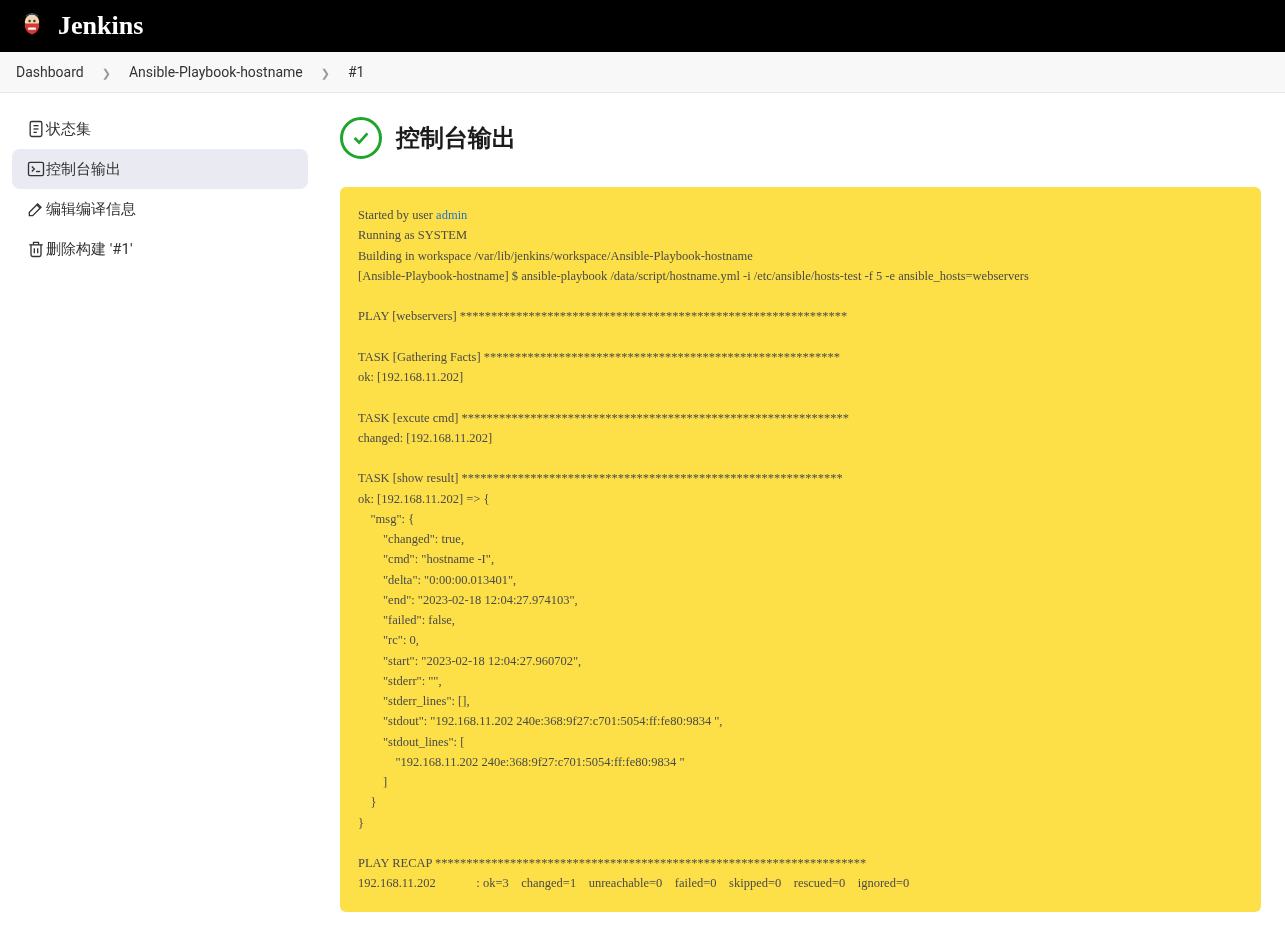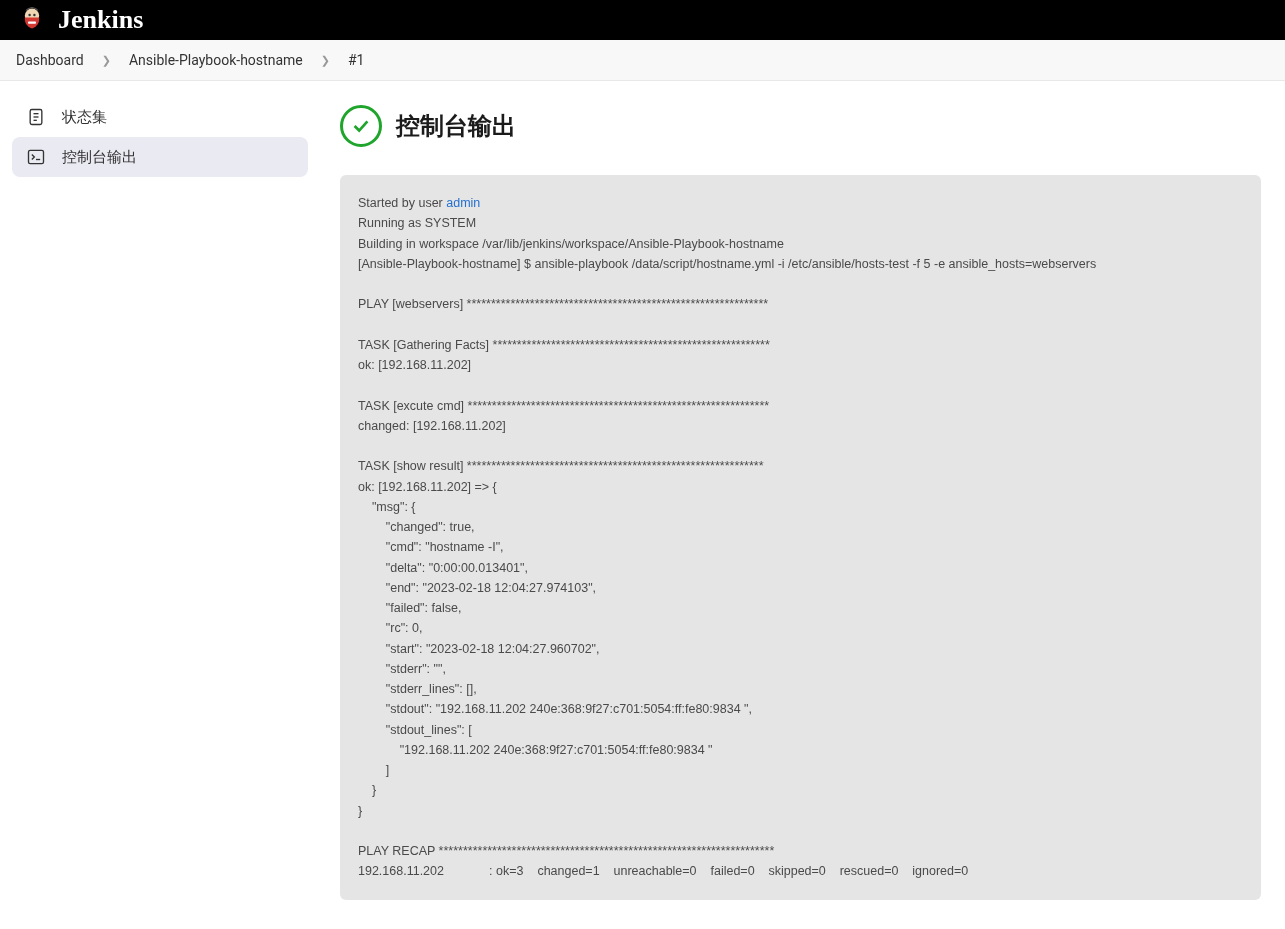--- a/index.html
+++ b/index.html
@@ -1,41 +1,41 @@
 <!DOCTYPE html>
 <html><head>
   <meta charset="utf-8">
   <style>
     * { margin: 0; padding: 0; box-sizing: border-box; }
     body { font-family: -apple-system, BlinkMacSystemFont, "Segoe UI", Roboto, "Helvetica Neue", Arial, sans-serif; font-size: 14px; color: #333; background: #fff; }
     
-    .header { background: #000; height: 40px; display: flex; align-items: center; padding: 0 16px; }
+    .header { background: #000; height: 52px; display: flex; align-items: center; padding: 0 16px; }
     .header-logo { display: flex; align-items: center; gap: 10px; }
     .jenkins-icon { width: 32px; height: 32px; }
     .header-title { color: #fff; font-family: Georgia, 'Times New Roman', serif; font-size: 26px; font-weight: bold; }
     
-    .breadcrumb { background: #f8f8f8; padding: 12px 16px; border-bottom: 1px solid #e8e8e8; display: flex; align-items: center; gap: 18px; font-size: 14px; color: #333; }
+    .breadcrumb { background: #f8f8f8; padding: 12px 16px; border-bottom: 1px solid #e8e8e8; display: flex; align-items: flex-end; gap: 18px; font-size: 14px; color: #333; }
     .breadcrumb-item { cursor: pointer; }
     .bc-sep { color: #999; font-size: 11px; }
     
     .layout { display: flex; }
     .sidebar { width: 320px; padding: 16px 12px; }
-    .side-item { display: flex; align-items: center; gap: 16px; padding: 10px 14px; border-radius: 8px; cursor: pointer; color: #333; font-size: 15px; text-align: right; }
+    .side-item { display: flex; align-items: center; padding: 10px 14px; border-radius: 8px; cursor: pointer; color: #333; font-size: 15px; text-align: right; }
     .side-item.active { background: #eaeaf2; font-weight: 500; }
     .side-item.sub { padding-left: 34px; }
     .side-icon { width: 20px; height: 20px; flex-shrink: 0; display: flex; align-items: center; justify-content: center; }
     .side-icon svg { width: 20px; height: 20px; stroke: #333; fill: none; stroke-width: 1.6; }
     
     .main { flex: 1; padding: 24px 24px 24px 20px; }
     .page-header { display: flex; align-items: center; gap: 14px; margin-bottom: 28px; }
     .success-badge { width: 42px; height: 42px; border: 3.5px solid #1fa52b; border-radius: 50%; display: flex; align-items: center; justify-content: center; }
     .success-badge svg { width: 22px; height: 22px; stroke: #1fa52b; stroke-width: 3; fill: none; }
     .page-title { font-size: 24px; font-weight: 700; color: #1b1b1b; }
     
-    .console { background: #e5e5e5; border-radius: 6px; padding: 18px 18px; font-family: Liberation Sans, sans-serif; font-size: 12.5px; line-height: 1.62; color: #4a4a4a; white-space: pre; overflow-x: auto; }
+    .console { background: #fde047; border-radius: 6px; padding: 18px 18px; font-family: Liberation Serif, serif; font-size: 12.5px; line-height: 1.62; color: #4a4a4a; white-space: pre; overflow-x: auto; }
     .console a { color: #2470d0; text-decoration: none; }
   </style>
 </head>
 <body>
 
 <div class="header">
   <div class="header-logo">
     <span>
       <svg class="jenkins-icon" viewBox="0 0 40 40">
         <circle cx="20" cy="16" r="9" fill="#f0d6b5"></circle>
@@ -79,21 +79,42 @@
         <svg viewBox="0 0 24 24">
             <rect x="3" y="4" width="18" height="16" rx="2"></rect>
             <polyline points="7,9 10,12 7,15"></polyline>
             <line x1="12" y1="15" x2="17" y2="15"></line>
           </svg>
       </span>
       <span>控制台输出</span>
     </div>
 
 
+    <div class="side-item">
+      <span class="side-icon">
+        <svg viewBox="0 0 24 24">
+            <path d="M4 20h4l10-10-4-4L4 16v4z"></path>
+            <line x1="13" y1="7" x2="17" y2="11"></line>
+          </svg>
+      </span>
+      <span>编辑编译信息</span>
+    </div>
 
+    <div class="side-item">
+      <span class="side-icon">
+        <svg viewBox="0 0 24 24">
+            <polyline points="4,7 20,7"></polyline>
+            <path d="M6 7v12a2 2 0 0 0 2 2h8a2 2 0 0 0 2-2V7"></path>
+            <path d="M9 7V4h6v3"></path>
+            <line x1="10" y1="11" x2="10" y2="17"></line>
+            <line x1="14" y1="11" x2="14" y2="17"></line>
+          </svg>
+      </span>
+      <span>删除构建 '#1'</span>
+    </div>
 
 
   </div>
 
   <div class="main">
     <div class="page-header">
       <span class="success-badge">
         <svg viewBox="0 0 24 24">
             <polyline points="5,12 10,17 19,7"></polyline>
           </svg>

